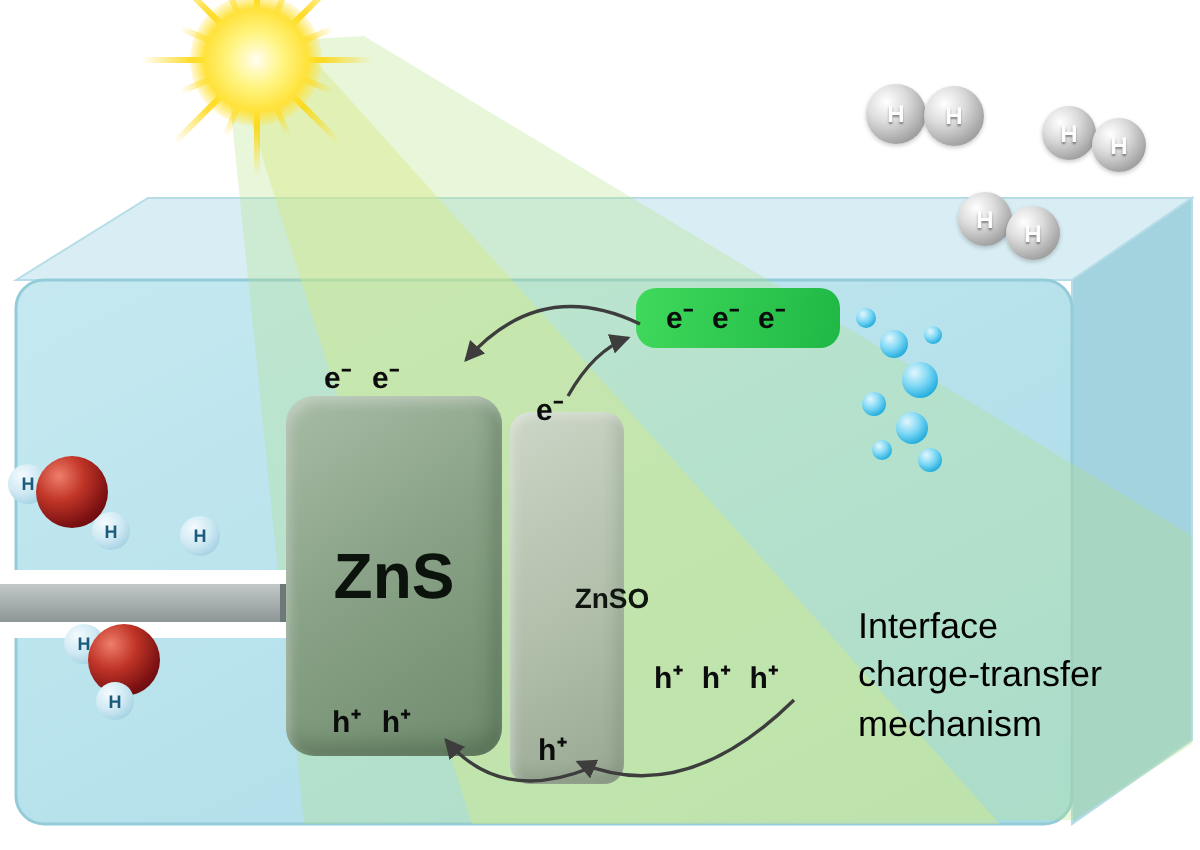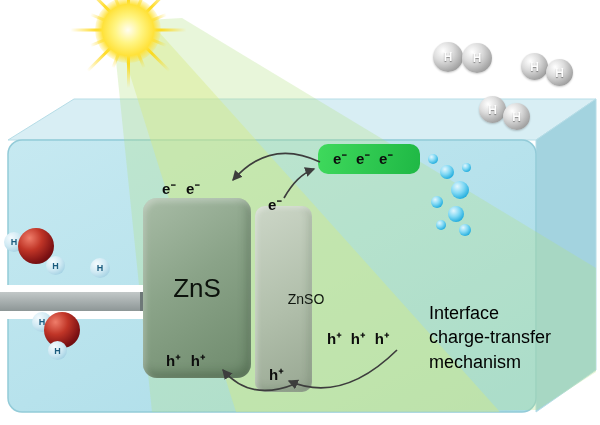--- a/index.html
+++ b/index.html
@@ -6,25 +6,25 @@
   .stage{position:relative;width:600px;height:425px;background:#ffffff;overflow:hidden;
          font-family:"Liberation Sans",sans-serif;}
   svg.layer{position:absolute;left:0;top:0;pointer-events:none;}
   .abs{position:absolute;}
 
   
   .block{position:absolute;display:flex;align-items:center;justify-content:center;}
   .zns{left:143px;top:198px;width:108px;height:180px;border-radius:14px;
        background:linear-gradient(145deg,#a8bca6 0%,#8aa388 45%,#6e8a6c 100%);
        box-shadow:inset 2px 3px 6px rgba(255,255,255,.35), inset -4px -6px 10px rgba(30,50,30,.28);}
-  .zns .lbl{font-size:26px;font-weight:normal;color:#0c120c;}
+  .zns .lbl{font-size:32px;font-weight:bold;color:#0c120c;}
   .znso{left:255px;top:206px;width:57px;height:186px;border-radius:10px;
        background:linear-gradient(150deg,#ccd6c7 0%,#b1bfab 55%,#98a792 100%);
        box-shadow:inset 2px 2px 5px rgba(255,255,255,.4), inset -3px -4px 8px rgba(40,60,40,.18);}
-  .znso .lbl{font-size:14px;font-weight:normal;color:#10160f;margin-left:45px;}
+  .znso .lbl{font-size:14px;font-weight:bold;color:#10160f;margin-left:45px;}
   .pda{left:315px;top:162px;width:108px;height:196px;border-radius:16px;
        background:linear-gradient(140deg,#6fed7b 0%,#35d553 45%,#12a437 100%);
        box-shadow:inset 2px 3px 8px rgba(255,255,255,.45), inset -5px -7px 14px rgba(0,80,20,.35);}
   .pda .lbl{font-size:26px;font-weight:bold;color:#03230a;}
   .pda-top{position:absolute;left:318px;top:144px;width:102px;height:30px;border-radius:10px;
        background:linear-gradient(100deg,#3fd95c,#1fb845);}
 
   
   .charge{position:absolute;display:flex;gap:10px;font-size:15px;font-weight:bold;color:#0c0c0c;letter-spacing:.3px;}
 

